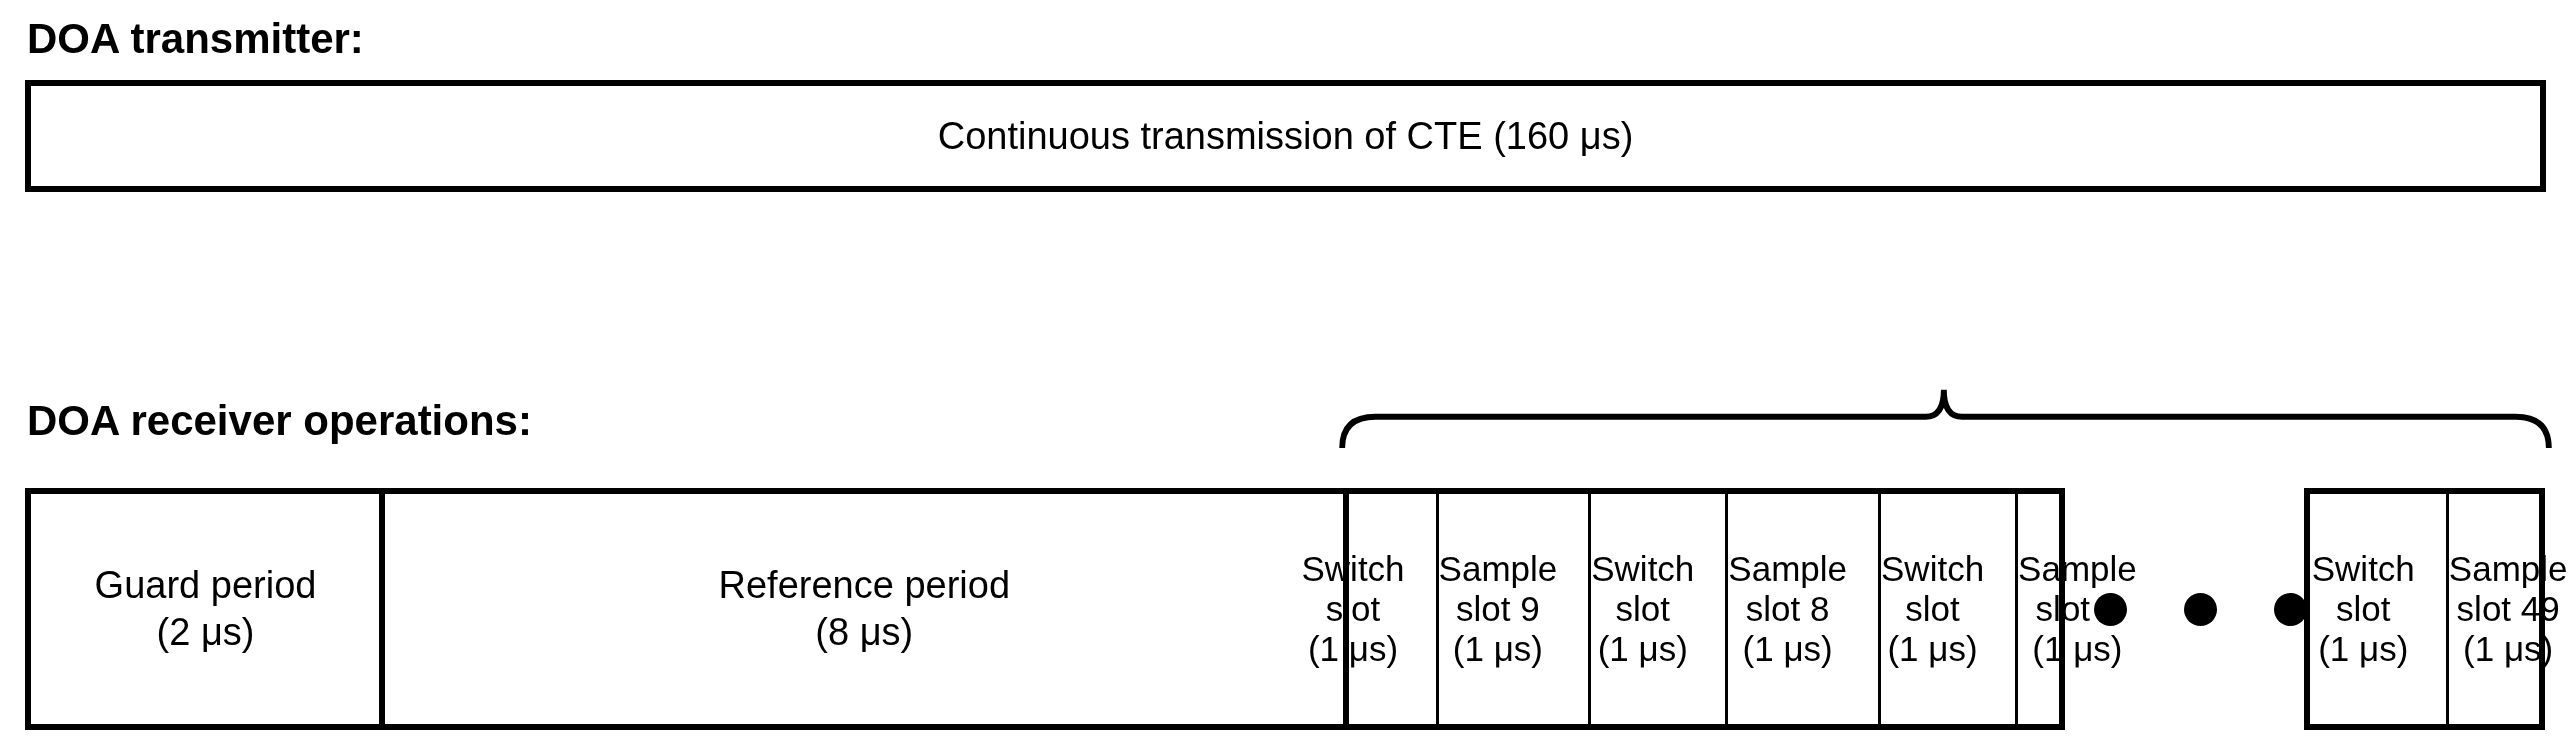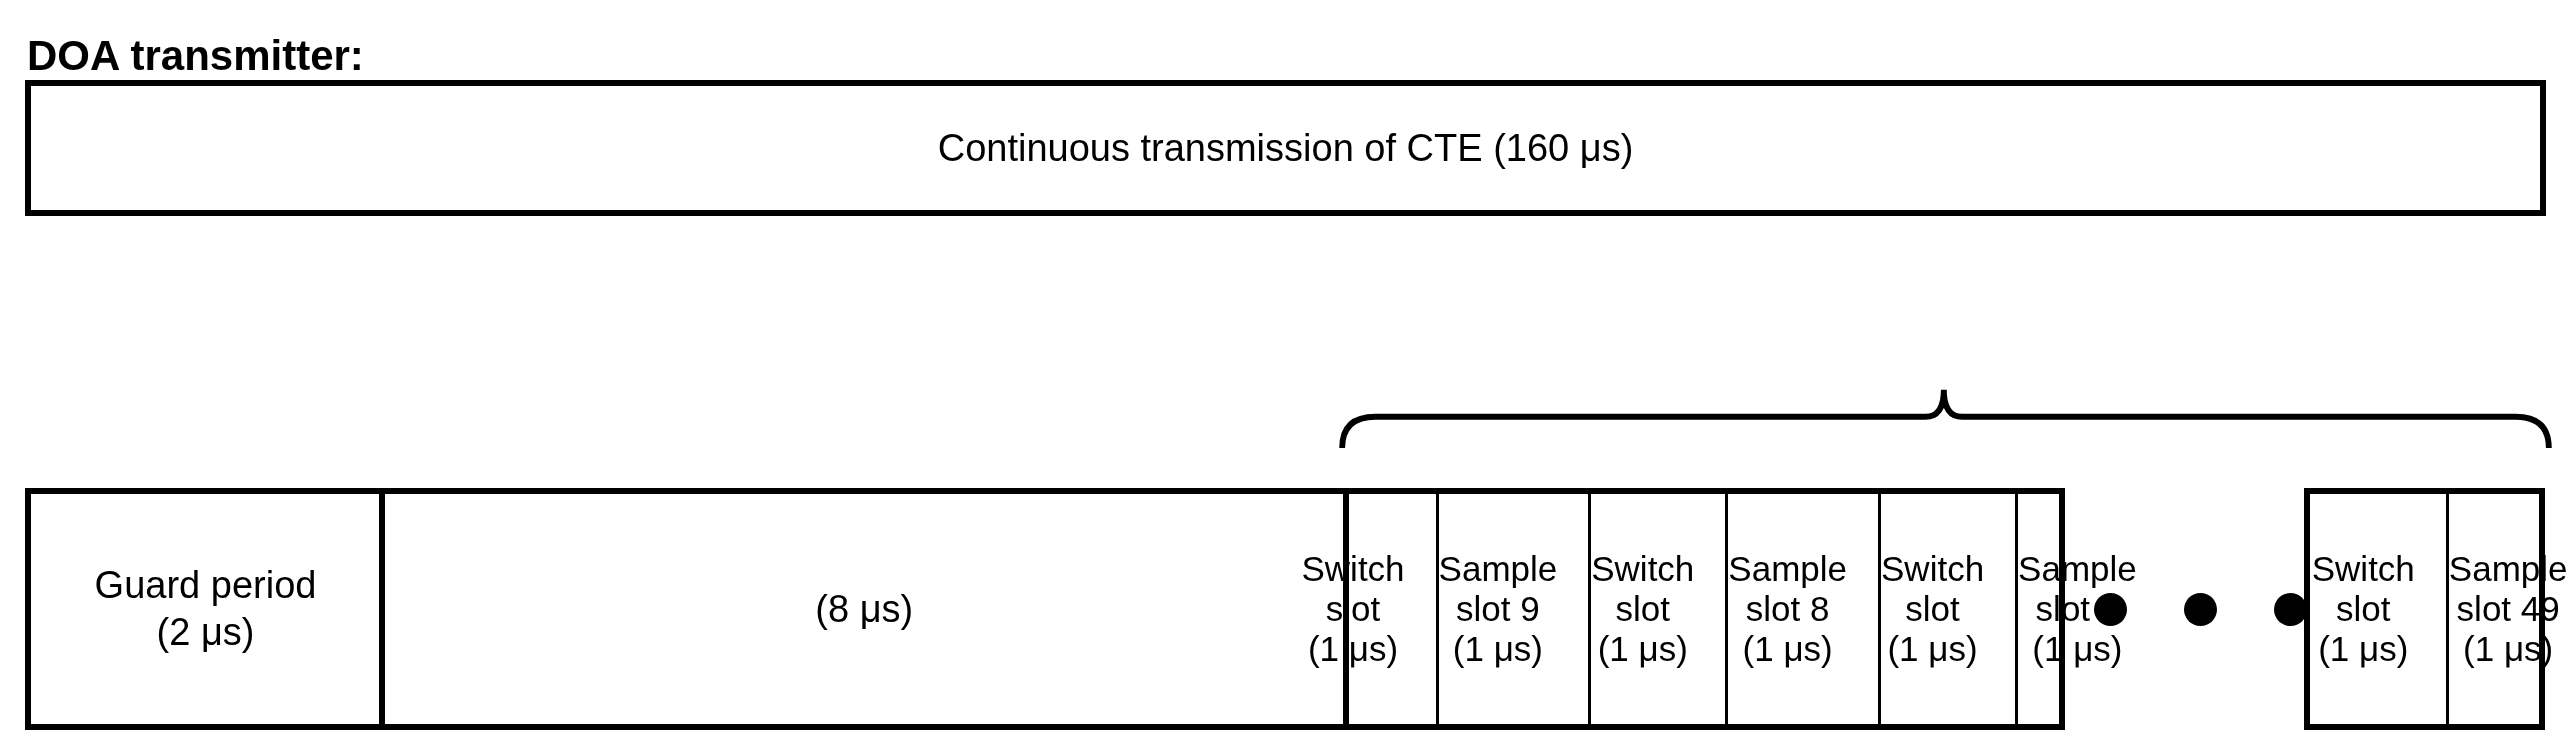--- a/index.html
+++ b/index.html
@@ -13,28 +13,28 @@
   }
   #page { position: relative; width: 2576px; height: 753px; background: #ffffff; }
 
   .hlabel {
     position: absolute;
     font-size: 42px;
     font-weight: bold;
     line-height: 48px;
     white-space: nowrap;
   }
-  #tx-label { left: 27px; top: 32px; }
+  #tx-label { left: 27px; top: 15px; }
   #rx-label { left: 27px; top: 397px; }
   #ss-label { left: 1710px; top: 304px; }
 
   #tx-box {
     position: absolute;
     left: 25px; top: 80px;
-    width: 2521px; height: 136px;
+    width: 2521px; height: 112px;
     border: 6.7px solid #000;
     display: flex; align-items: center; justify-content: center;
     font-size: 38px;
   }
 
   #brace { position: absolute; left: 1338px; top: 383px; }
 
   #row {
     position: absolute;
     left: 25px; top: 488px;
@@ -101,29 +101,31 @@
 
   <div id="tx-box">
     <span>Continuous transmission of CTE (160 μs)</span>
   </div>
 
 
   <svg id="brace" width="1215" height="70" viewBox="0 0 1456 84">
     <path d="M 4 78 Q 4 40.5 44 40.5 L 704 40.5 Q 726 40.5 726 8 Q 726 40.5 748 40.5 L 1412 40.5 Q 1452 40.5 1452 78" fill="none" stroke="#000000" stroke-width="7"></path>
   </svg>
 
+  <div class="hlabel" id="rx-label">DOA receiver operations:</div>
 
   <div id="row">
 
     <div class="seg two-line" id="guard">
       <div>Guard period</div>
       <div>(2 μs)</div>
     </div>
 
     <div class="seg two-line joined" id="reference">
+      <div>Reference period</div>
       <div>(8 μs)</div>
     </div>
 
     <div class="seg group joined" id="slots6">
       <div class="cell">
         <div>Switch</div>
         <div>slot</div>
         <div>(1 μs)</div>
       </div>
       <div class="cell">

